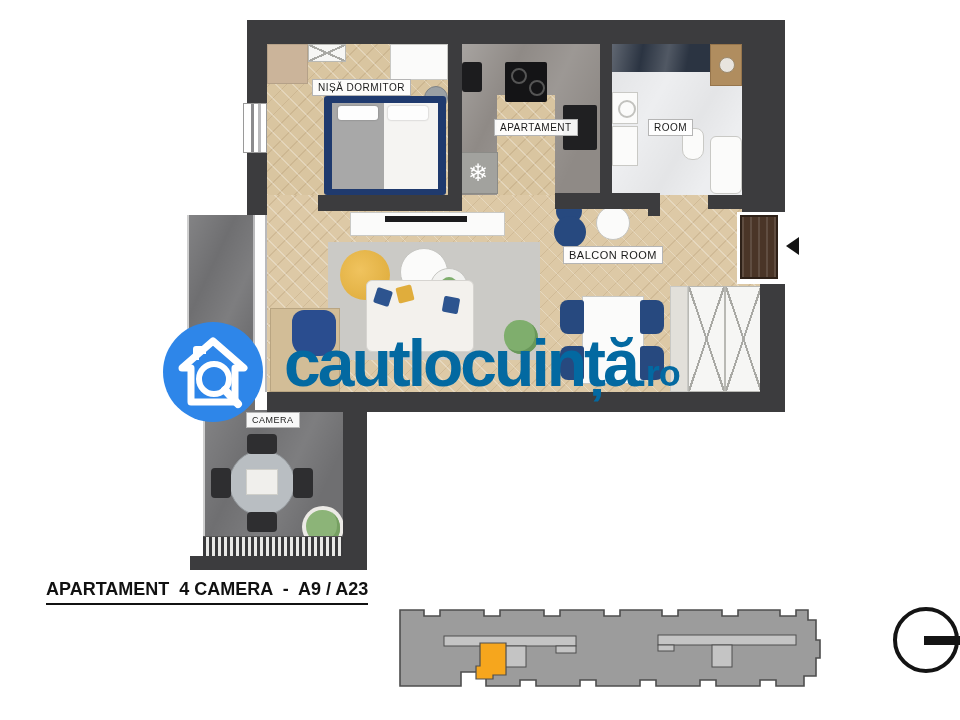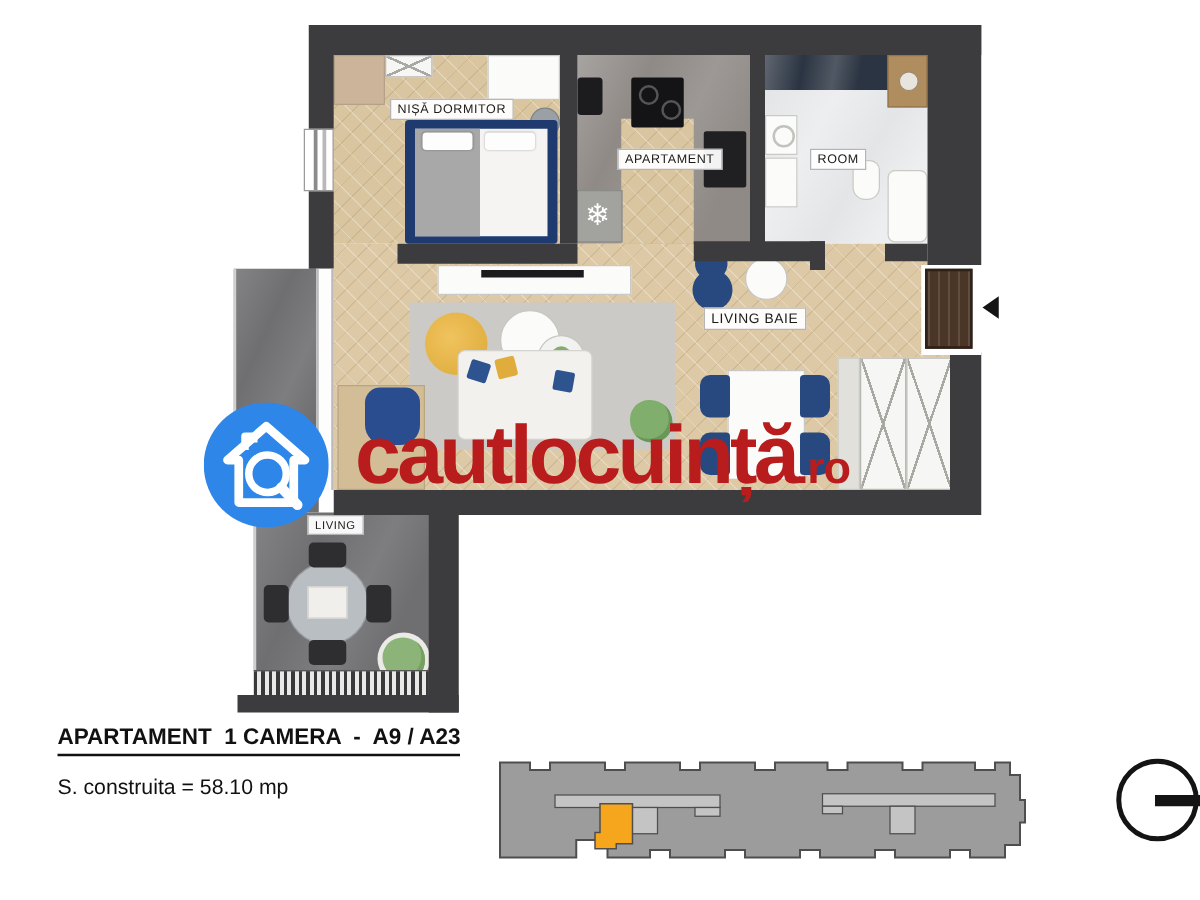--- a/index.html
+++ b/index.html
@@ -17,21 +17,21 @@
   .room-label{position:absolute;background:rgba(255,255,255,.95);border:1px solid #b5b5b5;
     color:#1a1a1a;font-size:10px;letter-spacing:.5px;padding:2px 5px;white-space:nowrap;z-index:40;}
   .furn{position:absolute;}
   .white-box{position:absolute;background:#fbfbfa;border:1px solid #c9c9c5;box-sizing:border-box;}
   .navy{background:#27497f;}
   .xpanel{position:absolute;box-sizing:border-box;border:1px solid #b9b9b4;background:
     linear-gradient(to top right, transparent calc(50% - 1px), #a9a9a4 calc(50% - 1px), #a9a9a4 calc(50% + 1px), transparent calc(50% + 1px)),
     linear-gradient(to bottom right, transparent calc(50% - 1px), #a9a9a4 calc(50% - 1px), #a9a9a4 calc(50% + 1px), transparent calc(50% + 1px)),
     #f6f6f4;}
   .watermark-text{position:absolute;left:284px;top:330px;display:flex;align-items:baseline;z-index:60;
-    color:#b91c1c;font-weight:bold;letter-spacing:-3px;}
+    color:#0369a1;font-weight:bold;letter-spacing:-3px;}
   .brand-main{font-size:66px;line-height:1;}
   .brand-tld{font-size:36px;line-height:1;letter-spacing:-1px;}
   .footer-title{position:absolute;left:46px;top:579px;font-size:18px;font-weight:bold;color:#111;
     border-bottom:2px solid #111;padding-bottom:3px;white-space:pre;}
   .footer-area{position:absolute;left:46px;top:620px;font-size:17px;color:#111;white-space:pre;}
   .chair-dark{position:absolute;background:#2e2e30;border-radius:4px;}
   .stripe-rug{position:absolute;background:repeating-linear-gradient(90deg,#39393b 0 3px,#e9e9e7 3px 6px);
     border-top:1px solid #555;border-bottom:1px solid #555;}
 </style>
 </head>
@@ -142,40 +142,39 @@
     <div class="abs" style="left:253px;top:215px;width:14px;height:177px;background:#fdfdfd;border-left:2px solid #b9b9bb;border-right:2px solid #b9b9bb;box-sizing:border-box;"></div>
 
     <div class="abs" style="left:737px;top:212px;width:48px;height:72px;background:#fff;"></div>
     <div class="abs" style="left:740px;top:215px;width:38px;height:64px;background:#4a3527;border:2px solid #2e2118;box-sizing:border-box;
          background-image:repeating-linear-gradient(90deg, rgba(255,255,255,.12) 0 2px, transparent 2px 8px);"></div>
     <div class="abs" style="left:786px;top:237px;width:0;height:0;border-top:9px solid transparent;border-bottom:9px solid transparent;border-right:13px solid #141414;"></div>
 
     <div class="room-label" style="left:312px;top:79px;">NIȘĂ DORMITOR</div>
     <div class="room-label" style="left:494px;top:119px;">APARTAMENT</div>
     <div class="room-label" style="left:648px;top:119px;">ROOM</div>
-    <div class="room-label" style="left:563px;top:246px;font-size:11px;">LIVING BAIE</div>
-    <div class="room-label" style="left:246px;top:412px;font-size:9px;">LIVING</div>
+    <div class="room-label" style="left:563px;top:246px;font-size:11px;">BALCON ROOM</div>
+    <div class="room-label" style="left:246px;top:412px;font-size:9px;">CAMERA</div>
   </div>
 
   <div class="abs" style="left:163px;top:322px;width:100px;height:100px;z-index:60;">
     <svg width="100" height="100" viewBox="0 0 100 100">
       <circle cx="50" cy="50" r="50" fill="#2e86e9"></circle>
       <path d="M33 38 L33 27 L40 27 L40 32" fill="none" stroke="#fff" stroke-width="6" stroke-linejoin="round"></path>
       <path d="M50 19 L81 46 L72 46 L72 80 L28 80 L28 46 L19 46 Z" fill="none" stroke="#fff" stroke-width="7" stroke-linejoin="round"></path>
       <circle cx="51" cy="57" r="15" fill="none" stroke="#fff" stroke-width="6"></circle>
       <line x1="62" y1="68" x2="75" y2="82" stroke="#fff" stroke-width="8" stroke-linecap="round"></line>
     </svg>
   </div>
   <div class="watermark-text">
     <span class="brand-main">cautlocuință</span>
       <span class="brand-tld">.ro</span>
   </div>
 
-  <div class="footer-title">APARTAMENT  1 CAMERA  -  A9 / A23</div>
-  <div class="footer-area">S. construita = 58.10 mp</div>
+  <div class="footer-title">APARTAMENT  4 CAMERA  -  A9 / A23</div>
 
   <div class="abs" style="left:396px;top:602px;width:430px;height:90px;">
     <svg width="430" height="90" viewBox="0 0 430 90">
       <path d="M4,8 H28 V14 H44 V8 H88 V14 H104 V8 H148 V14 H164 V8
                H208 V14 H224 V8 H266 V14 H282 V8 H326 V14 H342 V8 H384 V14 H400 V8
                H412 V18 H420 V38 H424 V56 H420 V74 H408 V84
                H380 V78 H364 V84 H320 V78 H304 V84 H260 V78 H244 V84
                H200 V78 H184 V84 H140 V78 H124 V84 H90 V70 H65 V84 H4 Z" fill="#9c9c9c" stroke="#4e4e4e" stroke-width="1.6"></path>
       <g>
         <rect x="48" y="34" width="132" height="10" fill="#c4c4c4" stroke="#4e4e4e" stroke-width="1"></rect>

